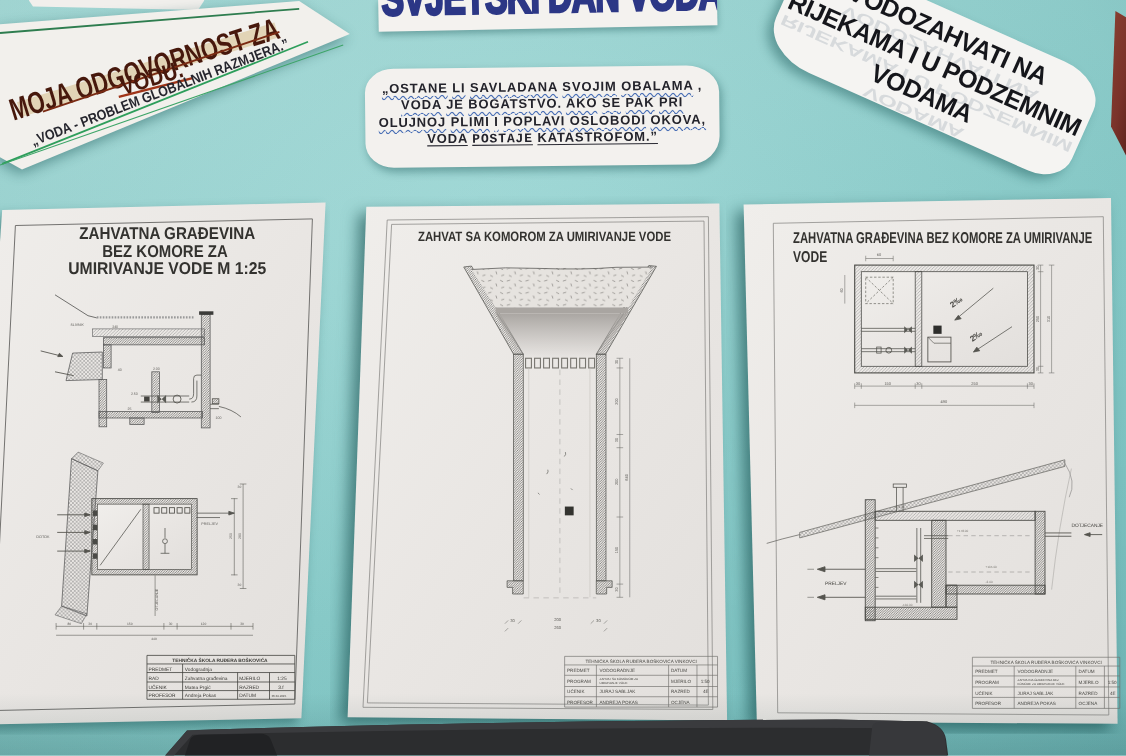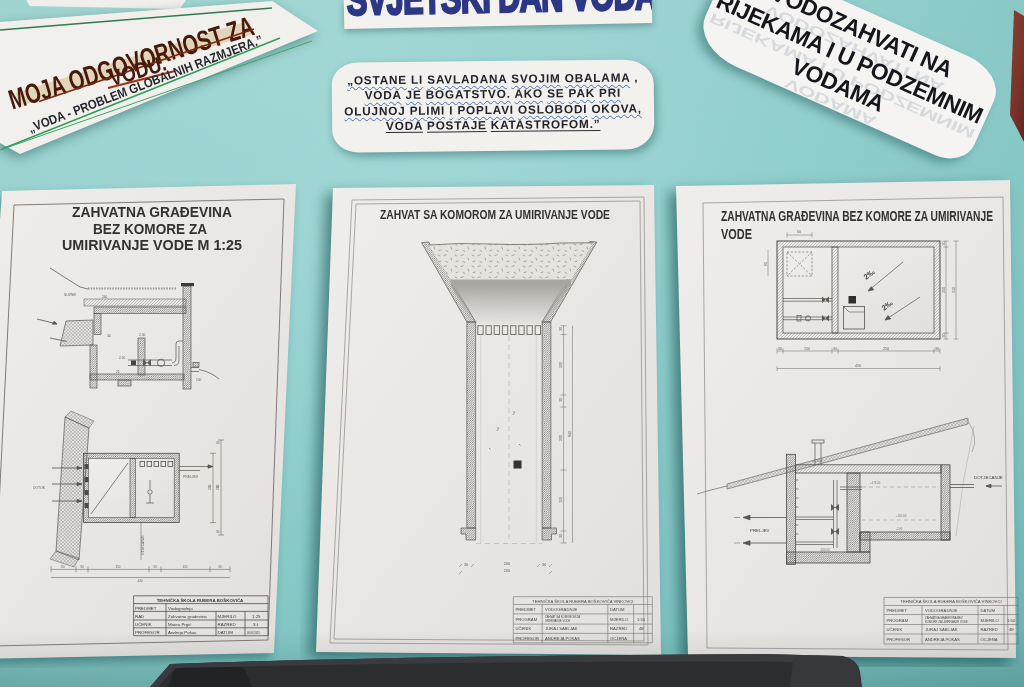--- a/index.html
+++ b/index.html
@@ -42,21 +42,21 @@
 
 <div class="abs" style="left:344px;top:-4px;width:308px;height:30px;background:#f4f2ef;transform:rotate(-1.1deg);overflow:hidden;box-shadow:0 3px 6px rgba(10,70,70,0.35);">
   <div class="abs" style="left:3px;top:-24px;width:304px;white-space:nowrap;font-weight:bold;font-size:44px;color:#2c3786;letter-spacing:-1px;transform:scaleX(0.70);transform-origin:0 0;-webkit-text-stroke:2.5px #2c3786;">SVJETSKI DAN VODA</div>
 </div>
 
 <div class="abs" style="left:332px;top:61px;width:322px;height:90px;background:#f3f1ee;border-radius:26px 30px 28px 26px/22px 24px 26px 22px;transform:rotate(-0.6deg);box-shadow:2px 4px 8px rgba(10,70,70,0.4);">
   <div class="abs" style="left:3px;top:11px;width:316px;text-align:center;font-size:11.8px;font-weight:bold;line-height:15.4px;color:#23232b;letter-spacing:0.8px;white-space:nowrap;">
       <div><span style="text-decoration:underline wavy #4a6fb5 1px;text-underline-offset:2px;">„OSTANE</span> <span style="text-decoration:underline wavy #4a6fb5 1px;text-underline-offset:2px;">LI</span> <span style="text-decoration:underline wavy #4a6fb5 1px;text-underline-offset:2px;">SAVLADANA</span> <span style="text-decoration:underline wavy #4a6fb5 1px;text-underline-offset:2px;">SVOJIM</span> <span style="text-decoration:underline wavy #4a6fb5 1px;text-underline-offset:2px;">OBALAMA</span> <span>,</span> </div>
       <div><span style="text-decoration:underline wavy #4a6fb5 1px;text-underline-offset:2px;">VODA</span> <span style="text-decoration:underline wavy #4a6fb5 1px;text-underline-offset:2px;">JE</span> <span style="text-decoration:underline wavy #4a6fb5 1px;text-underline-offset:2px;">BOGATSTVO.</span> <span style="text-decoration:underline wavy #4a6fb5 1px;text-underline-offset:2px;">AKO</span> <span style="text-decoration:underline wavy #4a6fb5 1px;text-underline-offset:2px;">SE</span> <span style="text-decoration:underline wavy #4a6fb5 1px;text-underline-offset:2px;">PAK</span> <span style="text-decoration:underline wavy #4a6fb5 1px;text-underline-offset:2px;">PRI</span> </div>
       <div><span style="text-decoration:underline wavy #4a6fb5 1px;text-underline-offset:2px;">OLUJNOJ</span> <span style="text-decoration:underline wavy #4a6fb5 1px;text-underline-offset:2px;">PLIMI</span> <span style="text-decoration:underline wavy #4a6fb5 1px;text-underline-offset:2px;">I</span> <span style="text-decoration:underline wavy #4a6fb5 1px;text-underline-offset:2px;">POPLAVI</span> <span style="text-decoration:underline wavy #4a6fb5 1px;text-underline-offset:2px;">OSLOBODI</span> <span style="text-decoration:underline wavy #4a6fb5 1px;text-underline-offset:2px;">OKOVA,</span> </div>
-      <div><span style="text-decoration:underline;text-decoration-color:#2a2a33;text-underline-offset:2px;">VODA</span> <span style="text-decoration:underline;text-decoration-color:#2a2a33;text-underline-offset:2px;">POSTAJE</span> <span style="text-decoration:underline;text-decoration-color:#2a2a33;text-underline-offset:2px;">KATASTROFOM.”</span> </div>
+      <div><span style="text-decoration:underline;text-decoration-color:#2a2a33;text-underline-offset:2px;">VODA</span> <span style="text-decoration:underline;text-decoration-color:#2a2a33;text-underline-offset:2px;font-family:Liberation Mono, monospace;">POSTAJE</span> <span style="text-decoration:underline;text-decoration-color:#2a2a33;text-underline-offset:2px;">KATASTROFOM.”</span> </div>
     </div>
 </div>
 
 <div class="abs" style="left:700px;top:8px;width:298px;height:104px;transform:rotate(24deg);transform-origin:50% 50%;background:#f5f4f2;border-radius:30px 42px 32px 48px/24px 30px 26px 34px;box-shadow:-4px 6px 10px rgba(10,70,70,0.4);">
   <div class="abs" style="left:0;top:6px;width:298px;text-align:center;font-weight:bold;font-size:22.8px;line-height:29.5px;color:#15161b;letter-spacing:-0.5px;">
       <div style="position:relative;height:29.5px;"><span style="position:relative;z-index:2;">VODOZAHVATI NA</span><span style="position:absolute;left:0;right:0;top:18px;transform:scaleY(-0.6);color:#9aa5b1;opacity:0.32;z-index:1;">VODOZAHVATI NA</span></div>
       <div style="position:relative;height:29.5px;"><span style="position:relative;z-index:2;">RIJEKAMA I U PODZEMNIM</span><span style="position:absolute;left:0;right:0;top:18px;transform:scaleY(-0.6);color:#9aa5b1;opacity:0.32;z-index:1;">RIJEKAMA I U PODZEMNIM</span></div>
       <div style="position:relative;height:29.5px;"><span style="position:relative;z-index:2;">VODAMA</span><span style="position:absolute;left:0;right:0;top:18px;transform:scaleY(-0.6);color:#9aa5b1;opacity:0.32;z-index:1;">VODAMA</span></div>
     </div>
 </div>

